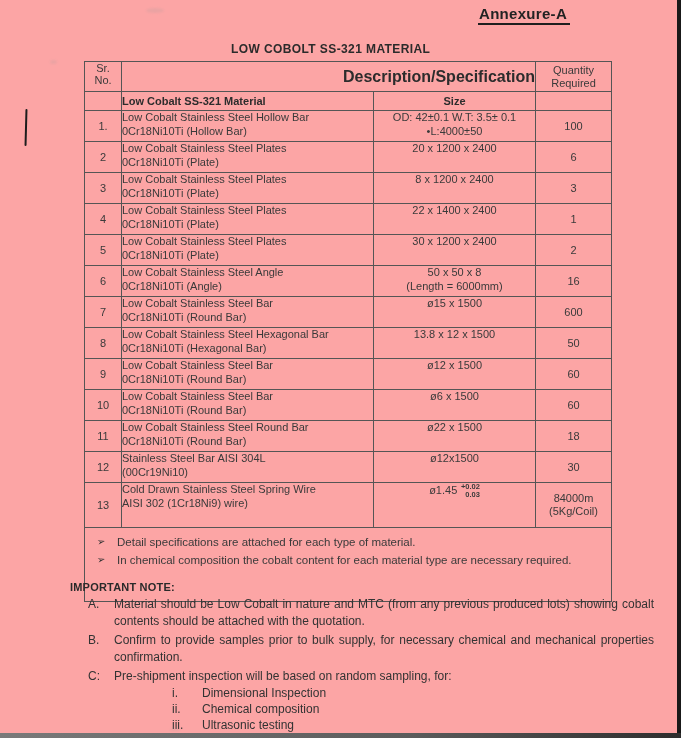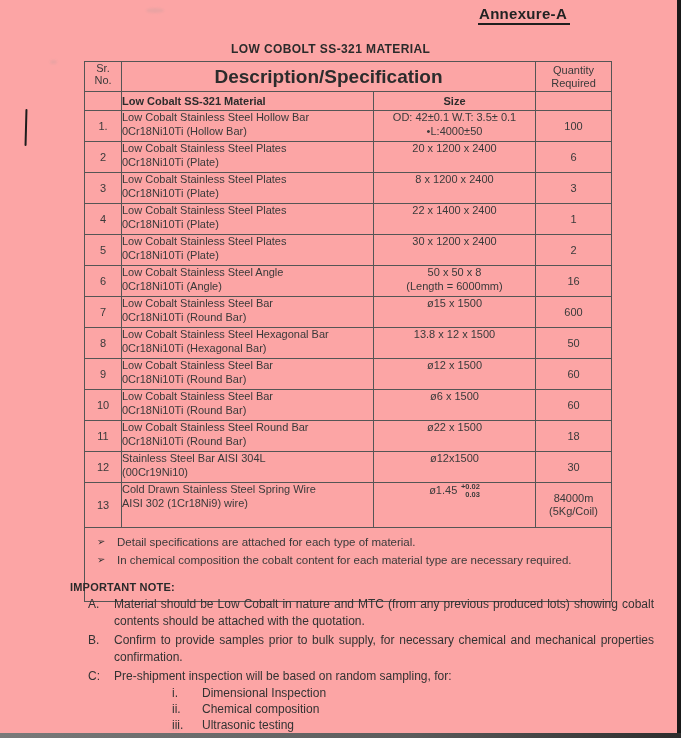--- a/index.html
+++ b/index.html
@@ -33,21 +33,21 @@
 
   
   .mat-table {
     position:absolute; left:84px; top:61px; width:527px;
     border-collapse:collapse; table-layout:fixed;
     font-size:11px; color:#3a3a3a;
   }
   .mat-table td { border:1px solid #555; padding:0; vertical-align:top; }
   .header-row td { height:29px; }
   .hdr-sr { padding:2px 0 0 4px; line-height:12px; font-size:11px;text-align:center; }
-  .hdr-desc { font-size:19px; font-weight:bold; text-align:center; vertical-align:middle !important; color:#2c2c2c; }
+  .hdr-desc { font-size:16px; font-weight:bold; text-align:right; vertical-align:middle !important; color:#2c2c2c; }
   .hdr-qty { text-align:center; vertical-align:middle !important; line-height:13px; }
   .subheader-row td { height:18px; vertical-align:middle; }
   .sub-mat { font-weight:bold; padding-left:10px; color:#2c2c2c; }
   .sub-size { font-weight:bold; text-align:center; color:#2c2c2c; }
   .data-row td { height:30px; }
   .data-row.tall td { height:44px; }
   .cell-sr { text-align:center; vertical-align:middle !important; }
   .cell-desc { padding:1px 4px 0 10px; line-height:13.5px; }
   .cell-size { text-align:center; padding-top:1px; line-height:13.5px; }
   .cell-qty { text-align:center; vertical-align:middle !important; line-height:13px; }

